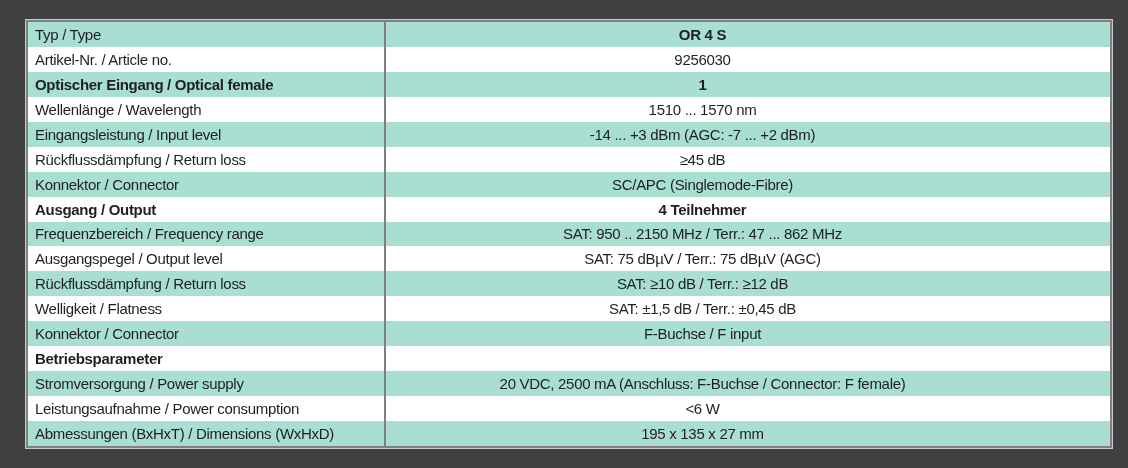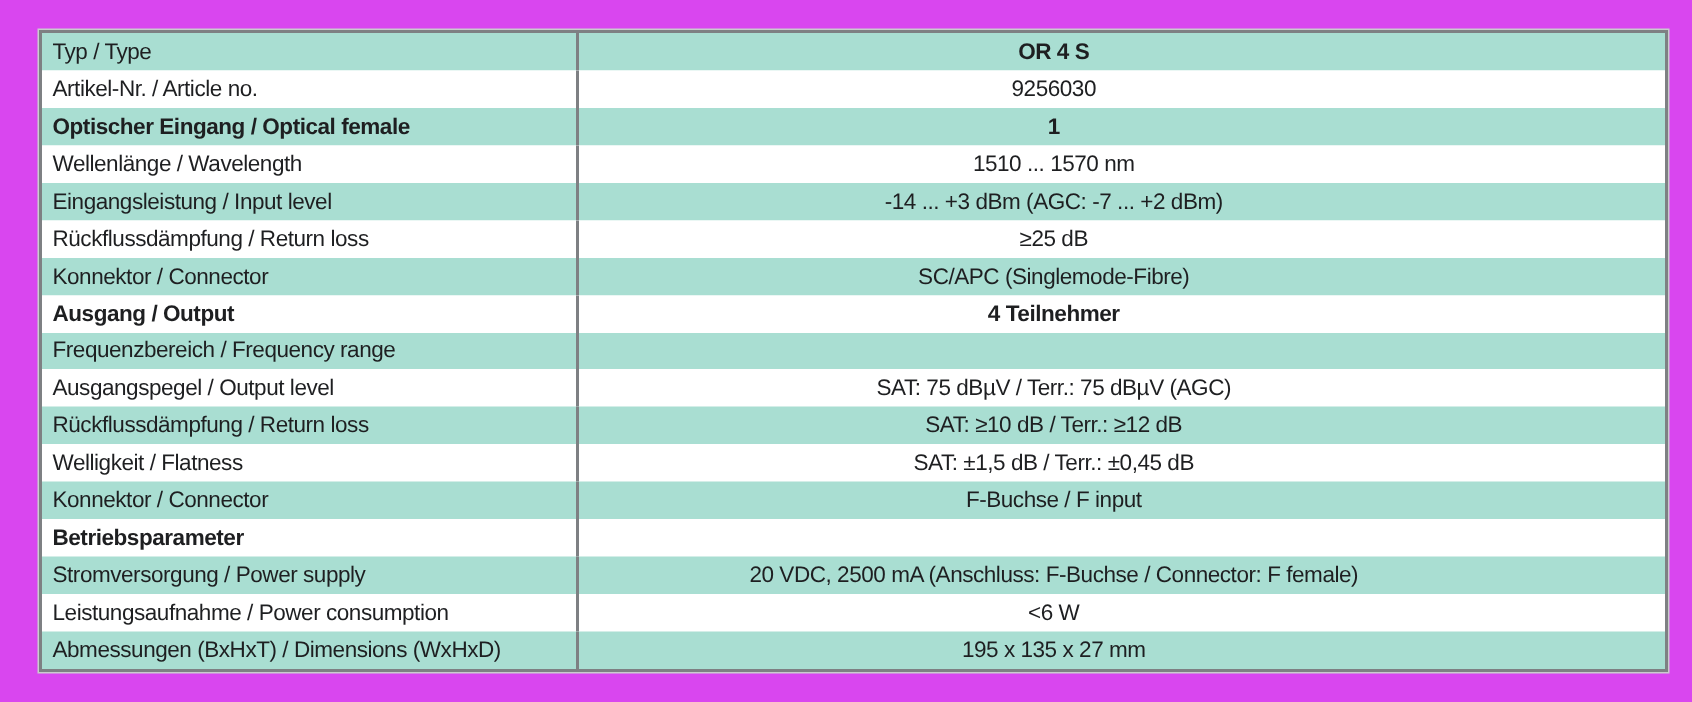--- a/index.html
+++ b/index.html
@@ -8,21 +8,21 @@
     background: #ffffff;
     width: 1128px;
     height: 468px;
     overflow: hidden;
     font-family: "Liberation Sans", "DejaVu Sans", sans-serif;
   }
   .page {
     position: relative;
     width: 1128px;
     height: 468px;
-    background: #d946ef;
+    background: #404040;
   }
   .spec-table {
     position: absolute;
     left: 26px;
     top: 20px;
     width: 1086px;
     height: 428px;
     box-sizing: border-box;
     border: 2px solid var(--border-color, #7e8083);
     box-shadow: 0 0 0 1px #cacbcd;
@@ -95,35 +95,36 @@
     <div class="value-cell">1510 ... 1570 nm</div>
   </div>
 
   <div class="row teal">
     <div class="label-cell">Eingangsleistung / Input level</div>
     <div class="value-cell">-14 ... +3 dBm (AGC: -7 ... +2 dBm)</div>
   </div>
 
   <div class="row">
     <div class="label-cell">Rückflussdämpfung / Return loss</div>
-    <div class="value-cell">≥25 dB</div>
+    <div class="value-cell">≥45 dB</div>
   </div>
 
   <div class="row teal">
     <div class="label-cell">Konnektor / Connector</div>
     <div class="value-cell">SC/APC (Singlemode-Fibre)</div>
   </div>
 
   <div class="row">
     <div class="label-cell bold">Ausgang / Output</div>
     <div class="value-cell bold">4 Teilnehmer</div>
   </div>
 
   <div class="row teal">
     <div class="label-cell">Frequenzbereich / Frequency range</div>
+    <div class="value-cell">SAT: 950 .. 2150 MHz / Terr.: 47 ... 862 MHz</div>
   </div>
 
   <div class="row">
     <div class="label-cell">Ausgangspegel / Output level</div>
     <div class="value-cell">SAT: 75 dBµV / Terr.: 75 dBµV (AGC)</div>
   </div>
 
   <div class="row teal">
     <div class="label-cell">Rückflussdämpfung / Return loss</div>
     <div class="value-cell">SAT: ≥10 dB / Terr.: ≥12 dB</div>

